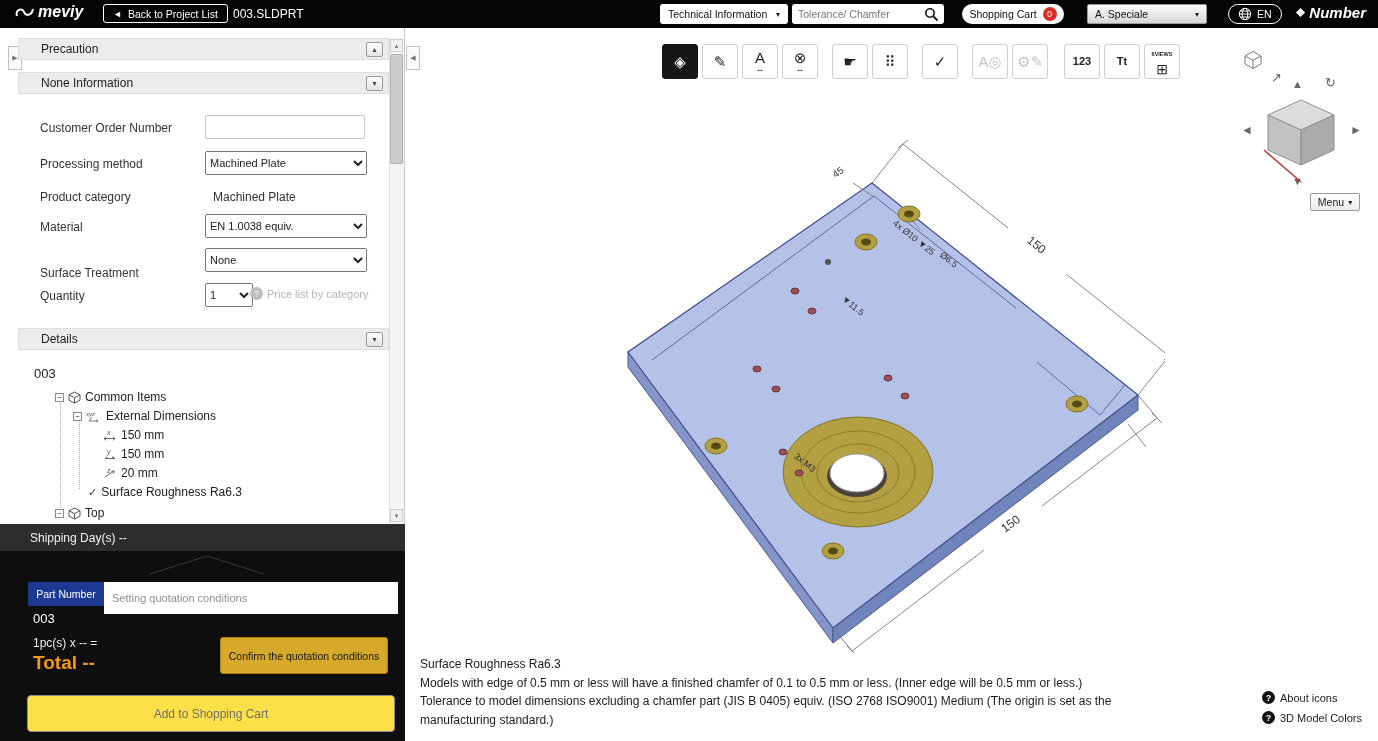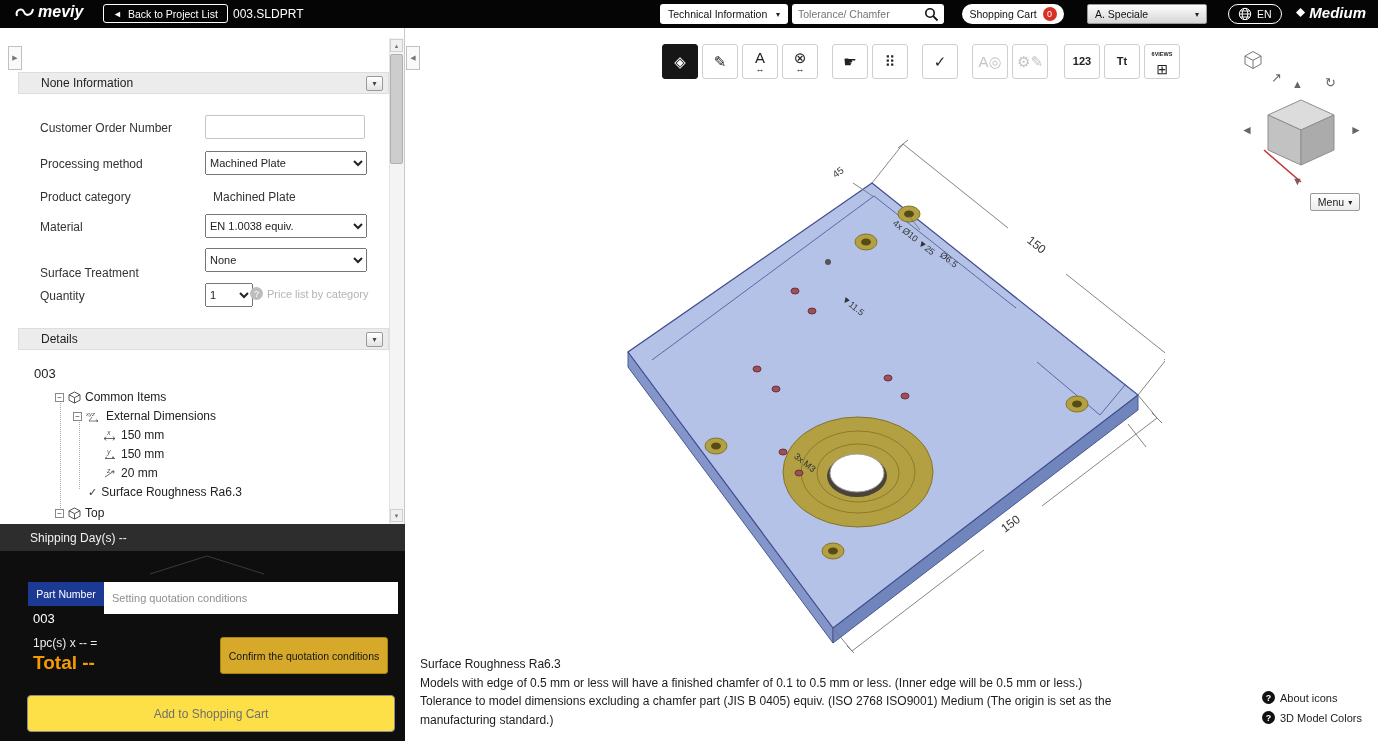--- a/index.html
+++ b/index.html
@@ -118,29 +118,35 @@
           <circle cx="7" cy="7" r="5.7" fill="none" stroke="#fff"></circle>
           <ellipse cx="7" cy="7" rx="2.8" ry="5.7" fill="none" stroke="#fff"></ellipse>
           <path d="M1.3 7 h11.4 M2.3 4 h9.4 M2.3 10 h9.4" stroke="#fff" fill="none"></path>
         </svg>
       <span>EN</span>
     </div>
     <div class="brand">
       <svg width="11" height="11" viewBox="0 0 12 12">
           <path d="M6 1 L11 6 L6 11 L1 6 Z" fill="#fff"></path>
         </svg>
-      <span>Medium</span>
+      <span>Number</span>
     </div>
   </header>
 
   <div class="sidebar-bg"></div>
   <div class="panel-handle" style="left:8px;top:46px;">
     <span>▶</span>
   </div>
 
+  <div class="sec-header" style="top:38px;">
+    <span>Precaution</span>
+    <span class="sec-btn">
+        <span>▴</span>
+      </span>
+  </div>
 
   <div class="sec-header" style="top:72px;">
     <span>None Information</span>
     <span class="sec-btn">
         <span>▾</span>
       </span>
   </div>
 
   <div class="f-label" style="top:121px;">Customer Order Number</div>
   <input class="f-input" style="top: 115px;" value="">

